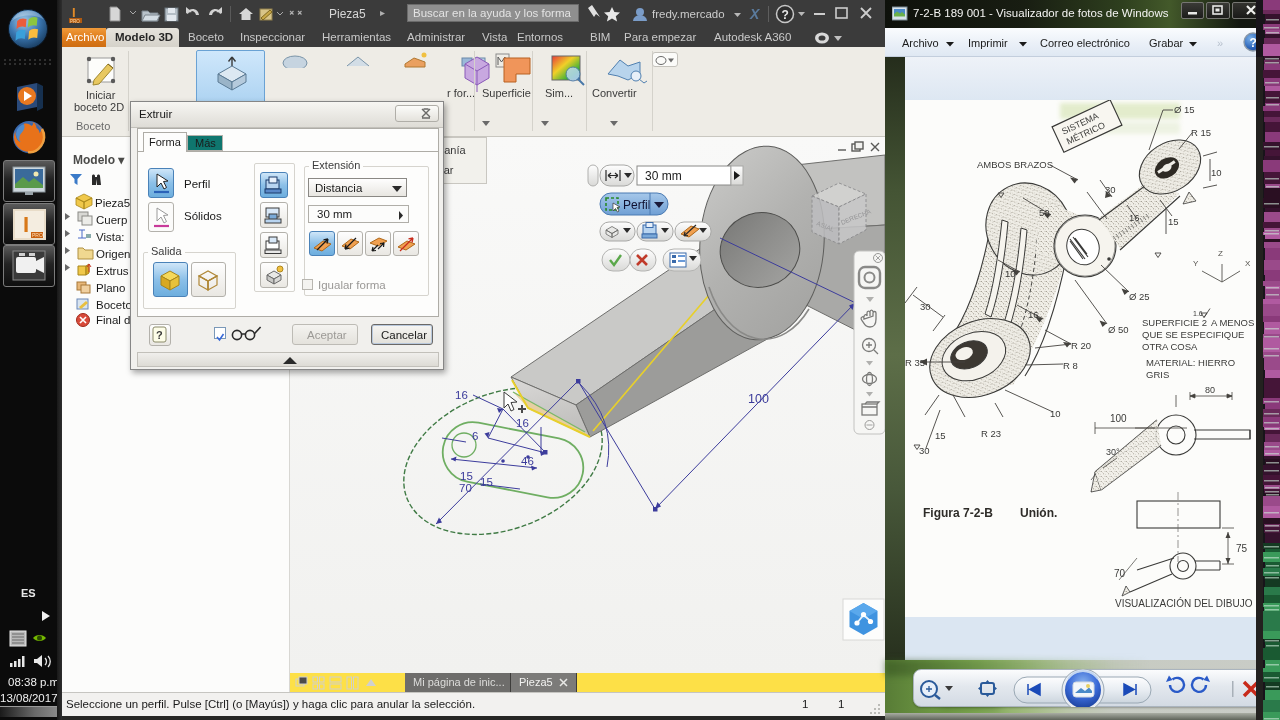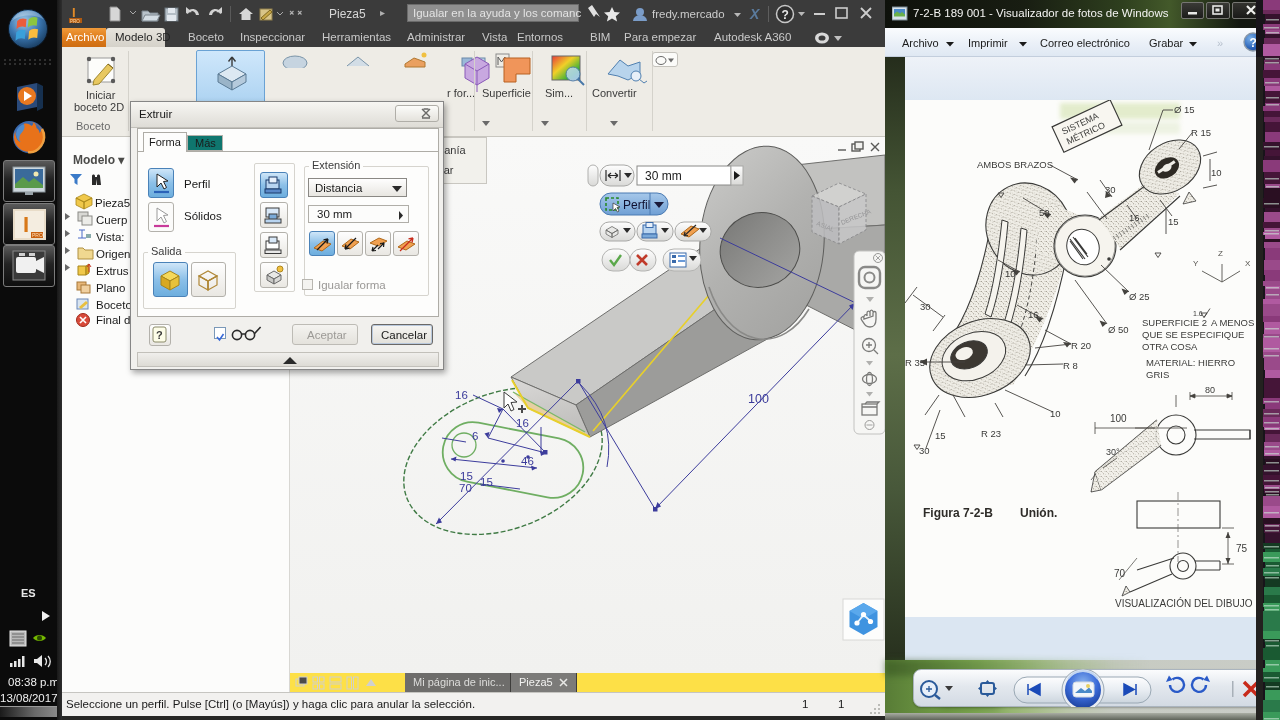--- a/index.html
+++ b/index.html
@@ -78,42 +78,42 @@
         <path d="M215 12 l3 3 l3 -3" fill="none" stroke="#a8a8a8"></path>
         <path d="M228 11 l3.5 3.5 m-3.5 0 l3.5 -3.5 M236 11 l3.5 3.5 m-3.5 0 l3.5 -3.5" stroke="#b0b0b0" fill="none" stroke-width="1.1"></path>
 
         <rect x="752" y="13" width="11" height="2" fill="#cdcdcd"></rect>
         <rect x="774" y="8" width="11" height="10" fill="none" stroke="#cdcdcd" stroke-width="1.6"></rect>
         <path d="M799 8 l10 10 m0 -10 l-10 10" stroke="#cdcdcd" stroke-width="1.8"></path>
       </svg>
       <div class="t" style="left:267px;top:7px;font-size:12px;color:#d6d6d6;">Pieza5</div>
       <div class="t" style="left:318px;top:7px;font-size:10px;color:#b0b0b0;">▸</div>
       <div class="abs" style="left:345px;top:4px;width:172px;height:18px;background:#8f8f8f;border:1px solid #6b6b6b;">
-        <div class="t" style="left:5px;top:2px;font-size:11.5px;color:#e3e3e3;">Igualar en la ayuda y los comanc</div>
+        <div class="t" style="left:5px;top:2px;font-size:11.5px;color:#e3e3e3;">Buscar en la ayuda y los forma</div>
       </div>
       <svg class="abs" style="left:520px;top:4px" width="235" height="20">
         <path d="M6 4 l6 9 l2 -3 l4 3 l-8 -12 z" fill="#e0e0e0"></path>
         <path d="M30 3 l2.4 5 l5.6 .6 l-4.2 3.6 l1.3 5.3 l-5.1 -3 l-5.1 3 l1.3 -5.3 l-4.2 -3.6 l5.6 -.6 z" fill="#e8e8e8"></path>
         <circle cx="58" cy="8" r="4" fill="#7a9cc8"></circle>
         <path d="M51 17 a7 6 0 0 1 14 0 z" fill="#7a9cc8"></path>
         <text x="70" y="14" font-size="11.5" fill="#cccccc">fredy.mercado</text>
         <path d="M152 9 l3.5 4 l3.5 -4" fill="#b8b8b8"></path>
         <text x="168" y="15" font-size="14" font-weight="bold" font-style="italic" fill="#5a7a9c">X</text>
         <rect x="186" y="2" width="1" height="16" fill="#5e5e5e"></rect>
         <circle cx="203" cy="10" r="8.5" fill="#2e2e2e" stroke="#c8c8c8" stroke-width="1.5"></circle>
         <text x="199.5" y="14.5" font-size="12" font-weight="bold" fill="#e8e8e8">?</text>
         <path d="M216 8 l3.5 4 l3.5 -4" fill="#b8b8b8"></path>
       </svg>
     </div>
 
     <div class="abs" id="menurow">
       <div class="abs" style="left:0;top:0;width:44px;height:19px;background:linear-gradient(180deg,#f09a3a,#df7d1c 50%,#ce6d12);">
         <div class="t" style="left:4px;top:3px;font-size:11.5px;color:#fff;">Archivo</div>
       </div>
-      <div class="abs" style="left:44px;top:0;width:59px;height:19px;background:linear-gradient(180deg,#e6e3dc,#d5d2ca);border-radius:3px 3px 0 0;">
+      <div class="abs" style="left:44px;top:0;width:73px;height:19px;background:linear-gradient(180deg,#e6e3dc,#d5d2ca);border-radius:3px 3px 0 0;font-weight:bold;">
         <div class="t" style="left:9px;top:3px;font-size:11.5px;color:#262626;">Modelo 3D</div>
       </div>
       <div class="mi" style="left:126px;">Boceto</div>
       <div class="mi" style="left:178px;">Inspeccionar</div>
       <div class="mi" style="left:260px;">Herramientas</div>
       <div class="mi" style="left:345px;">Administrar</div>
       <div class="mi" style="left:420px;">Vista</div>
       <div class="mi" style="left:455px;">Entornos</div>
       <div class="mi" style="left:528px;">BIM</div>
       <div class="mi" style="left:562px;text-align:right;">Para empezar</div>

